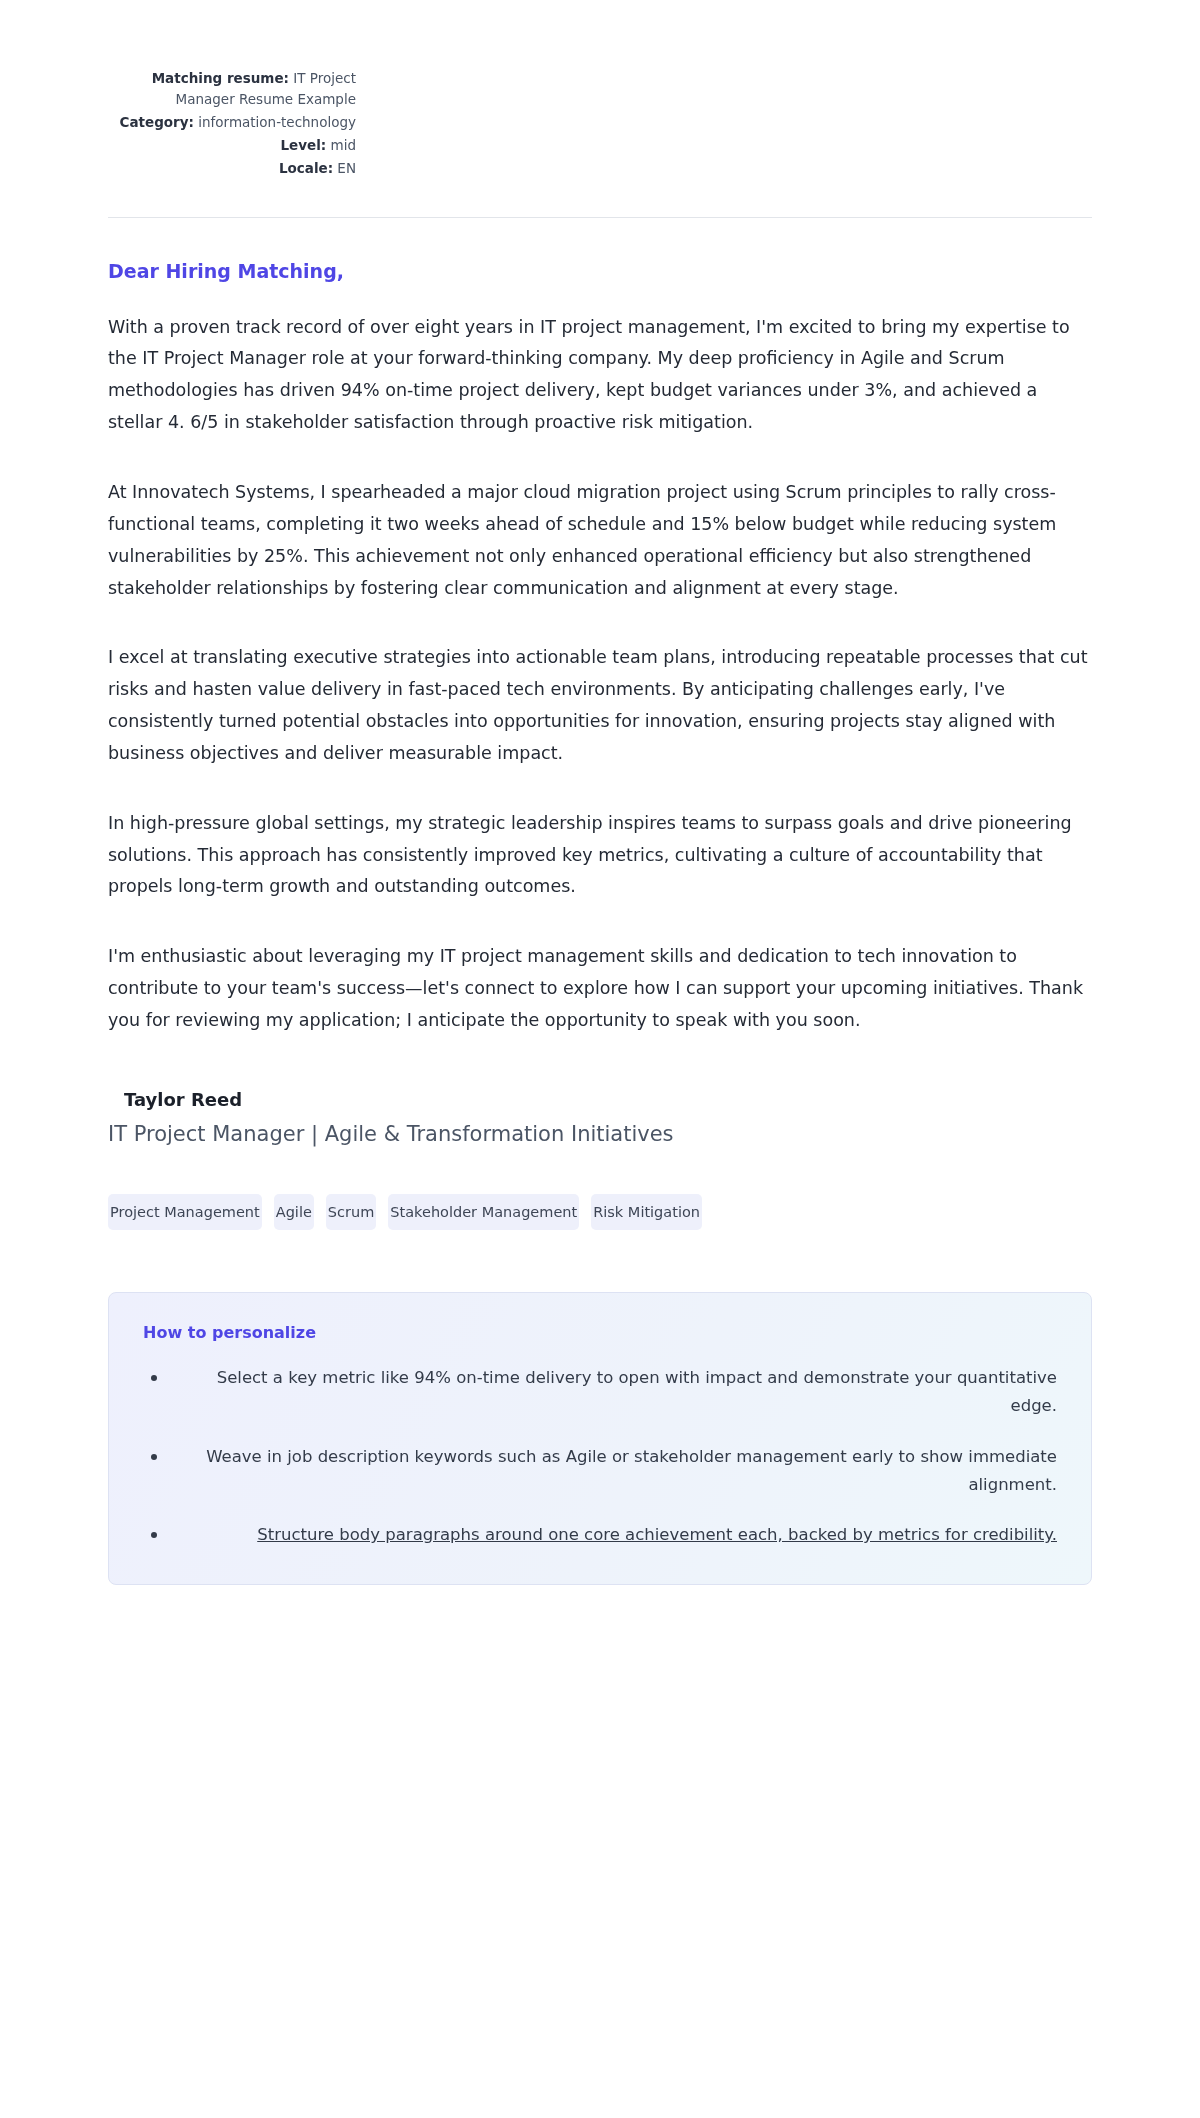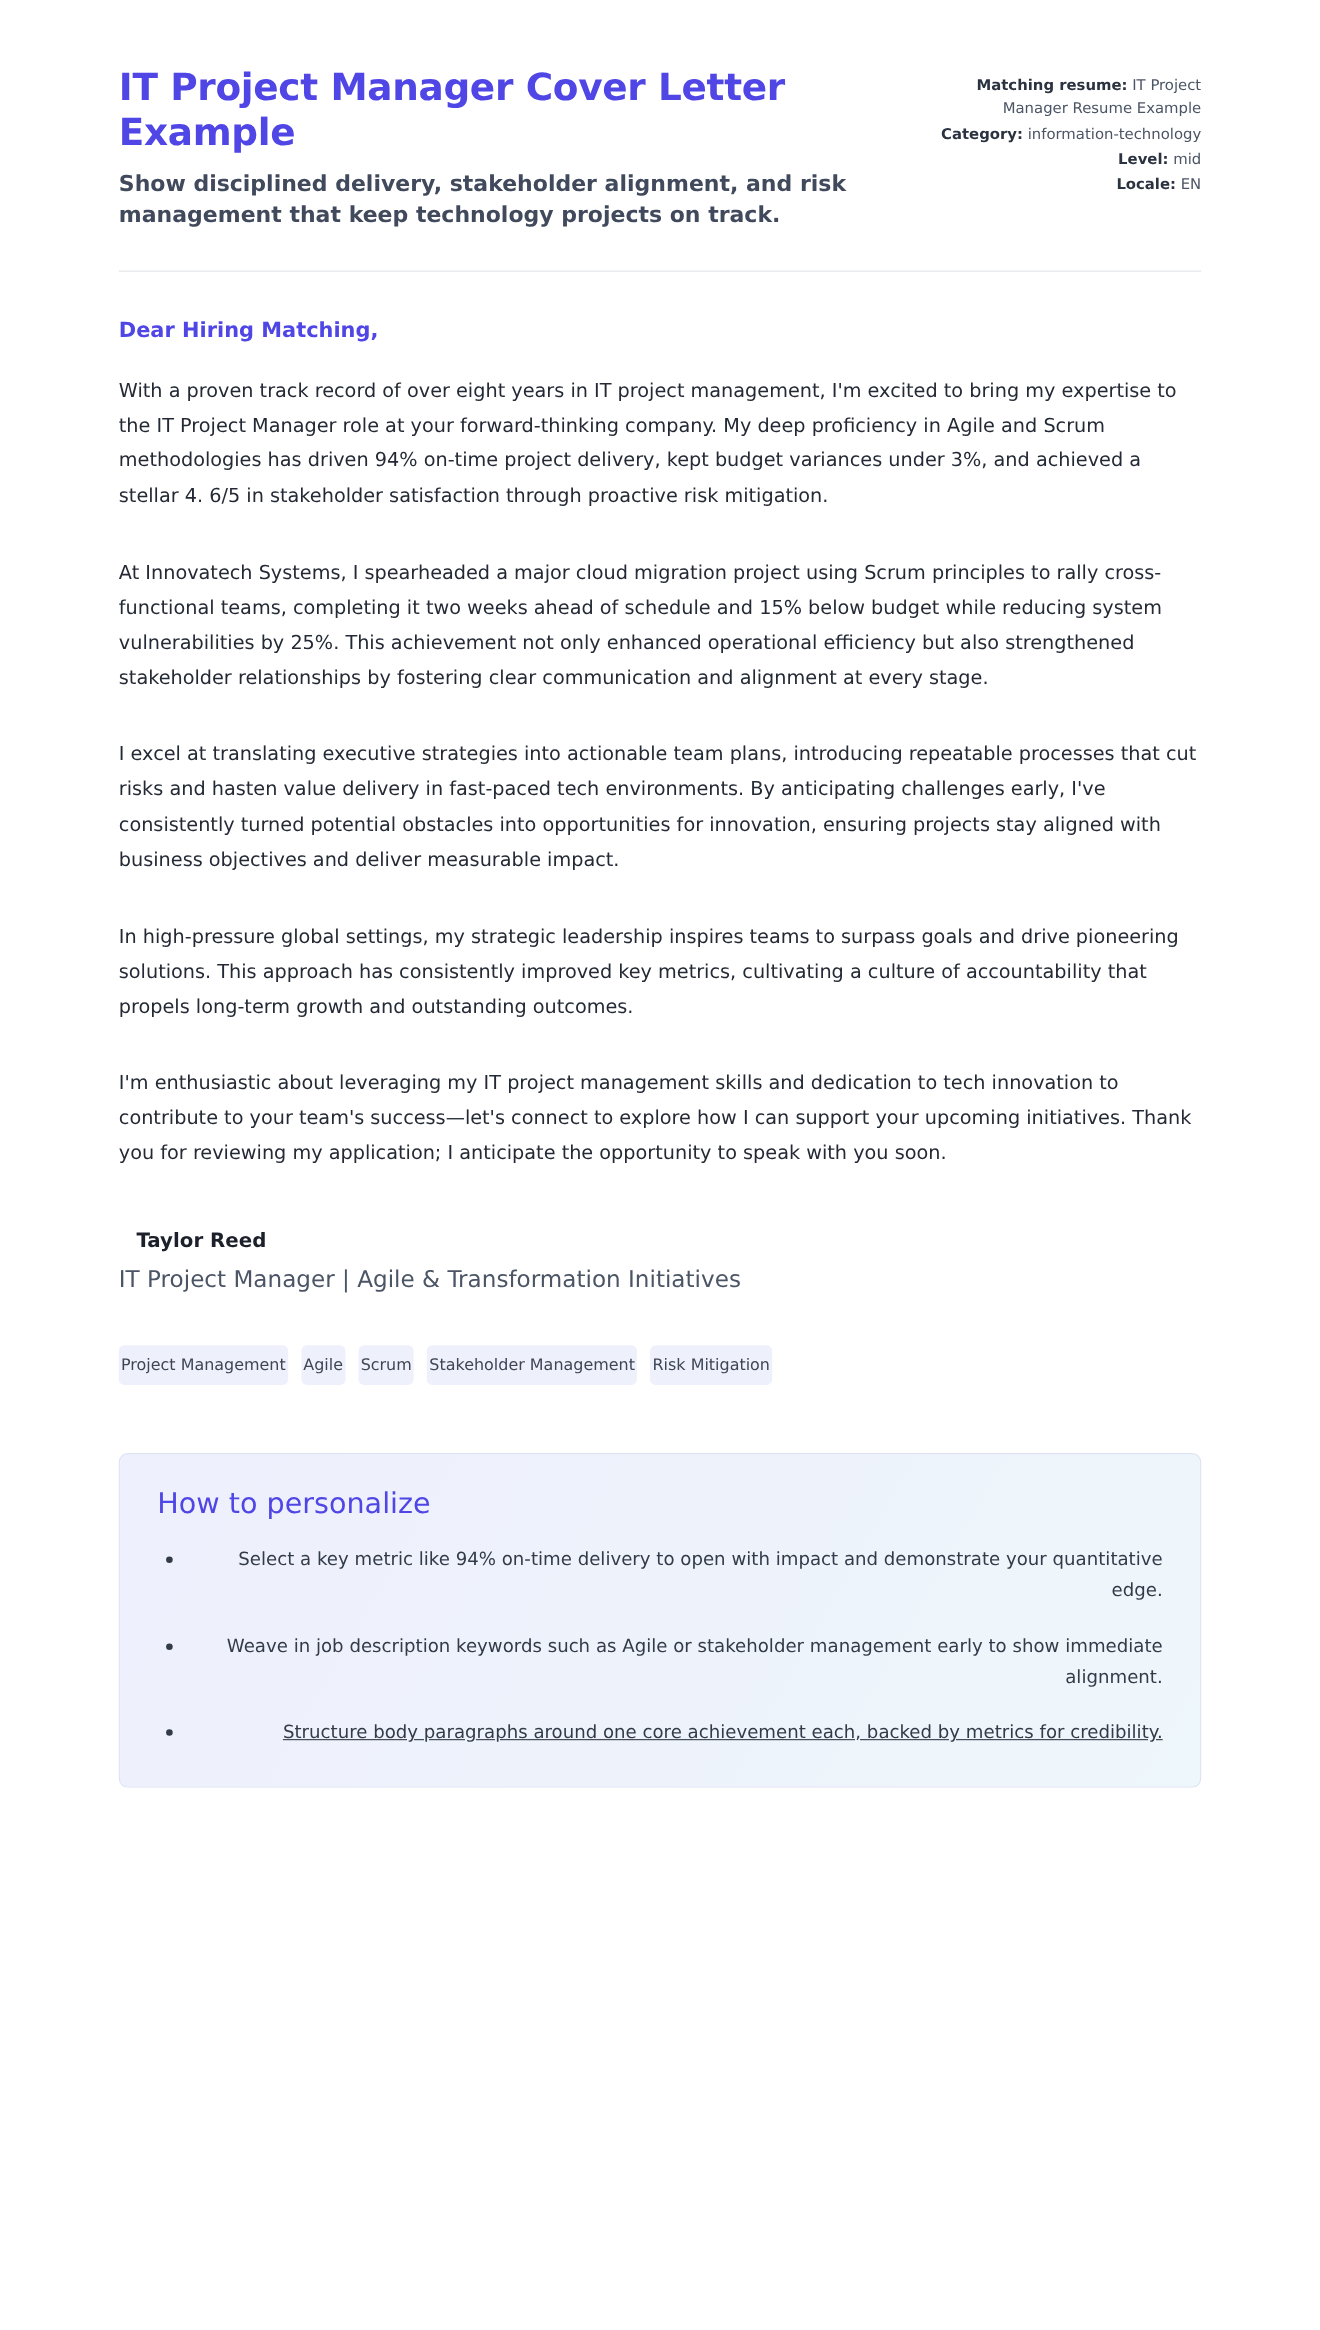--- a/index.html
+++ b/index.html
@@ -108,22 +108,22 @@
   
   .callout {
     margin-top: 62px;
     margin-bottom: 60px;
     background: linear-gradient(120deg, #eef0fd 0%, #eef3fb 55%, #eef7fb 100%);
     border: 1px solid #dde2f3;
     border-radius: 8px;
     padding: 30px 34px 34px 34px;
   }
   .callout-title {
-    font-size: 26px;
-    font-weight: normal;
+    font-size: 16px;
+    font-weight: bold;
     color: #4f46e5;
     margin: 0 0 22px 0;
   }
   .tips {
     list-style: none;
     margin: 0;
     padding: 0;
   }
   .tips li {
     position: relative;
@@ -145,24 +145,20 @@
     border-radius: 50%;
     background: #333b49;
   }
 </style>
 </head>
 <body>
 
 <div class="page">
 
   <div class="header">
-    <div class="header-left">
-      <h1 class="doc-title">IT Project Manager Cover Letter Example</h1>
-      <p class="doc-subtitle">Show disciplined delivery, stakeholder alignment, and risk management that keep technology projects on track.</p>
-    </div>
     <div class="meta">
       <div class="meta-row">
         <span class="meta-label">Matching resume:</span>
         <span class="meta-value">IT Project Manager Resume Example</span>
       </div>
       <div class="meta-row">
         <span class="meta-label">Category:</span>
         <span class="meta-value">information-technology</span>
       </div>
       <div class="meta-row">

